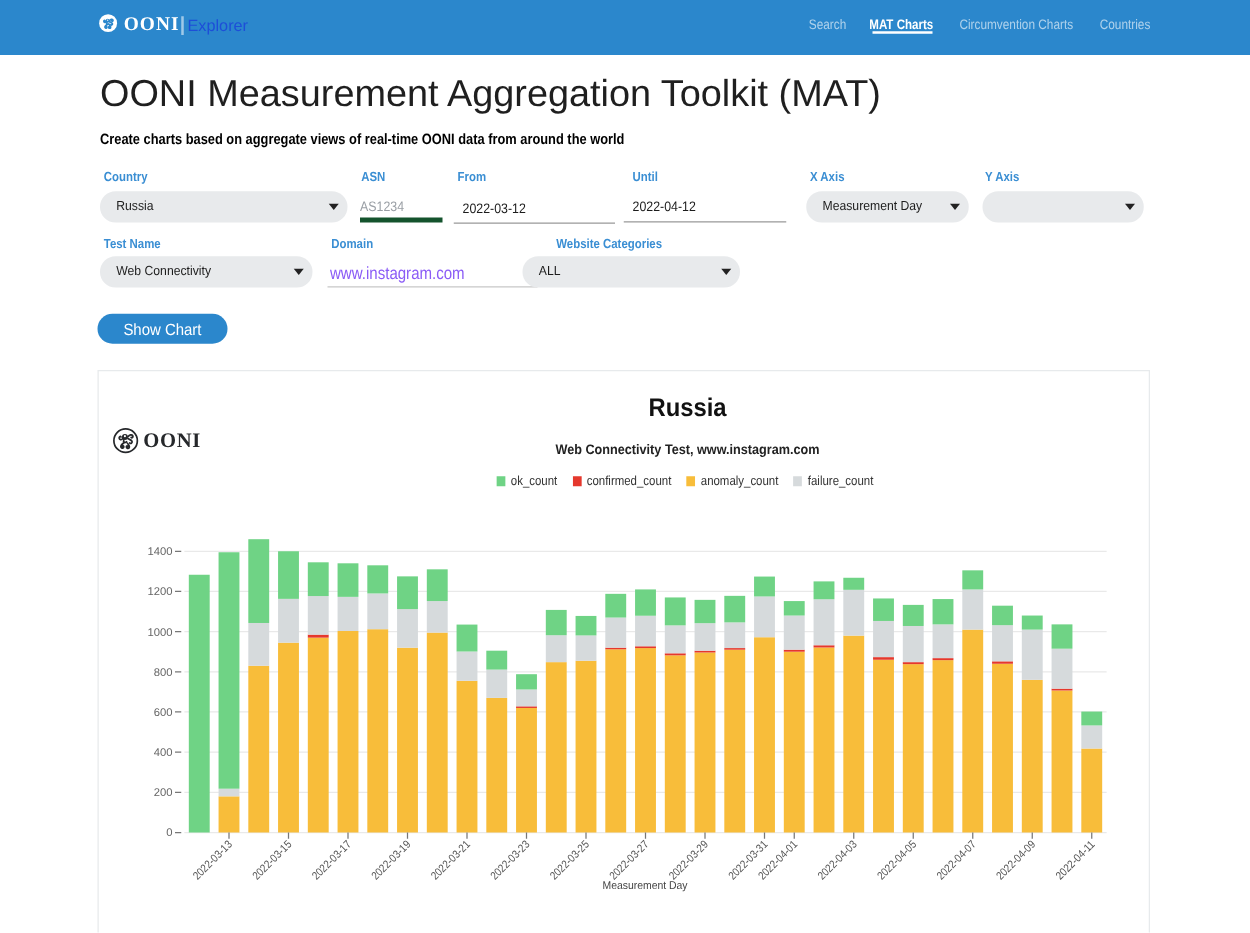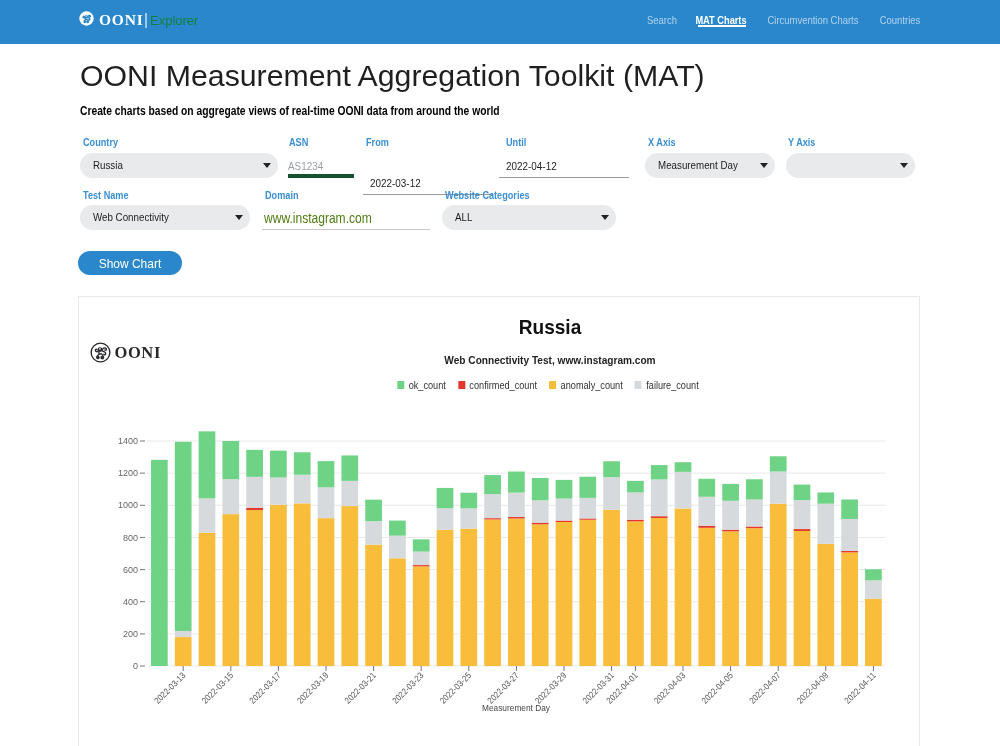--- a/index.html
+++ b/index.html
@@ -27,49 +27,49 @@
 <path d="M 2.0 -3.4 C 3.4 -5.2 5.4 -5.6 6.2 -4.2 C 6.8 -3.0 5.6 -2.0 4.8 -2.8"></path>
 <path d="M 2.0 -1.8 C 3.6 -0.6 5.2 -0.8 5.6 0.8 C 5.9 2.2 4.4 3.0 3.6 2.0"></path>
 <path d="M -1.6 -0.8 C -2.4 1.4 -0.4 2.2 0.8 1.0"></path>
 <path d="M -1.4 1.8 C -3.2 3.2 -4.8 4.4 -4.0 5.8 C -3.2 7.0 -1.4 6.6 -1.6 5.2 C -1.8 4.2 -3.0 4.4 -2.8 5.2"></path>
 <path d="M 1.6 2.2 C 2.6 3.6 4.0 4.6 3.2 6.0 C 2.4 7.2 0.6 6.8 0.6 5.4 C 0.7 4.3 2.0 4.4 1.9 5.2"></path>
 </g>
 </g>
 </svg>
 <div class="abs" style="left:99px;top:11px;font-family:'Liberation Serif',serif;font-weight:bold;font-size:15.5px;color:#fff;letter-spacing:0.8px;">OONI</div>
 <div class="abs" style="left:145px;top:13px;width:1.5px;height:15px;background:rgba(255,255,255,0.55)"></div>
-<div class="abs" style="left:150px;top:13px;font-size:13px;color:#15803d;font-weight:400">Explorer</div>
+<div class="abs" style="left:150px;top:13px;font-size:13px;color:#1d4ed8;font-weight:400">Explorer</div>
 <div class="abs nav" style="left:662px;top:13.5px;transform:translateX(-50%) scaleX(0.86);color:rgba(255,255,255,0.62)">Search</div>
 <div class="abs nav" style="left:721px;top:13.5px;transform:translateX(-50%) scaleX(0.84);color:#fff;font-weight:bold">MAT Charts</div>
 <div class="abs" style="left:697.5px;top:25px;width:48px;height:2px;background:#fff"></div>
 <div class="abs nav" style="left:813px;top:13.5px;transform:translateX(-50%) scaleX(0.86);color:rgba(255,255,255,0.62)">Circumvention Charts</div>
 <div class="abs nav" style="left:900px;top:13.5px;transform:translateX(-50%) scaleX(0.86);color:rgba(255,255,255,0.62)">Countries</div>
 
 <div class="abs" style="left:80px;top:59px;font-size:30px;font-weight:400;color:#1f1f1f;transform:scaleX(1.009);transform-origin:left top;white-space:nowrap">OONI Measurement Aggregation Toolkit (MAT)</div>
 <div class="abs" style="left:80px;top:104px;font-size:12px;font-weight:bold;color:#000;transform:scaleX(0.856);transform-origin:left top;white-space:nowrap">Create charts based on aggregate views of real-time OONI data from around the world</div>
 
 <div class="abs lbl" style="left:83px;top:136px">Country</div>
 <div class="abs sel" style="left:80px;top:153px;width:198px"><span class="sv">Russia</span><span class="car"></span></div>
 <div class="abs lbl" style="left:289px;top:136px">ASN</div>
 <div class="abs inp" style="left:288px;top:153px;width:66px;border-bottom:4px solid #14532d;color:#9a9fa5"><span class="iv">AS1234</span></div>
 <div class="abs lbl" style="left:366px;top:136px">From</div>
-<div class="abs inp" style="left:363px;top:170px;width:129px;border-bottom:1px solid #999;color:#1c1c1c;padding-left:7px"><span class="iv">2022-03-12</span></div>
+<div class="abs inp" style="left:363px;top:154px;width:129px;border-bottom:1px solid #999;color:#1c1c1c;padding-left:7px"><span class="iv">2022-03-12</span></div>
 <div class="abs lbl" style="left:506px;top:136px">Until</div>
 <div class="abs inp" style="left:499px;top:153px;width:130px;border-bottom:1px solid #999;color:#1c1c1c;padding-left:7px"><span class="iv">2022-04-12</span></div>
 <div class="abs lbl" style="left:648px;top:136px">X Axis</div>
 <div class="abs sel" style="left:645px;top:153px;width:130px"><span class="sv">Measurement Day</span><span class="car"></span></div>
 <div class="abs lbl" style="left:788px;top:136px">Y Axis</div>
 <div class="abs sel" style="left:786px;top:153px;width:129px">&nbsp;<span class="car"></span></div>
 
 <div class="abs lbl" style="left:83px;top:189px">Test Name</div>
 <div class="abs sel" style="left:80px;top:205px;width:170px"><span class="sv">Web Connectivity</span><span class="car"></span></div>
 <div class="abs lbl" style="left:265px;top:189px">Domain</div>
-<div class="abs inp" style="left:262px;top:205px;width:168px;border-bottom:1px solid #c8c8c8;color:#4d7c0f;font-size:14px;padding-left:2px"><span class="iv" style="transform:scaleX(0.86)">www.instagram.com</span></div>
+<div class="abs inp" style="left:262px;top:205px;width:168px;border-bottom:1px solid #c8c8c8;color:#8b5cf6;font-size:14px;padding-left:2px"><span class="iv" style="transform:scaleX(0.86)">www.instagram.com</span></div>
 <div class="abs lbl" style="left:445px;top:189px">Website Categories</div>
-<div class="abs sel" style="left:442px;top:205px;width:174px"><span class="sv">ALL</span><span class="car"></span></div>
+<div class="abs sel" style="left:418px;top:205px;width:174px"><span class="sv">ALL</span><span class="car"></span></div>
 
 <div class="abs" style="left:78px;top:251px;width:104px;height:24px;background:#2b87cc;border-radius:12px;color:#fff;font-size:13px;display:flex;align-items:center;justify-content:center">
     <span style="transform:scaleX(0.92)">Show Chart</span>
   </div>
 
 <div class="abs" style="left:78px;top:296px;width:842px;height:470px;border:1px solid #e7eaec;background:#fff"></div>
 <div class="abs" style="left:550px;top:315px;transform:translateX(-50%);font-size:20.5px;font-weight:bold;color:#111"><span style="display:inline-block;transform:scaleX(0.93)">Russia</span></div>
 <svg class="abs" style="left:88px;top:338px" width="76" height="28" viewBox="0 0 76 28">
   <g transform="translate(12.5,14.5) scale(0.92)">
 <circle cx="0" cy="0" r="10.2" stroke-width="1.5" fill="none" stroke="#26282b"></circle>

